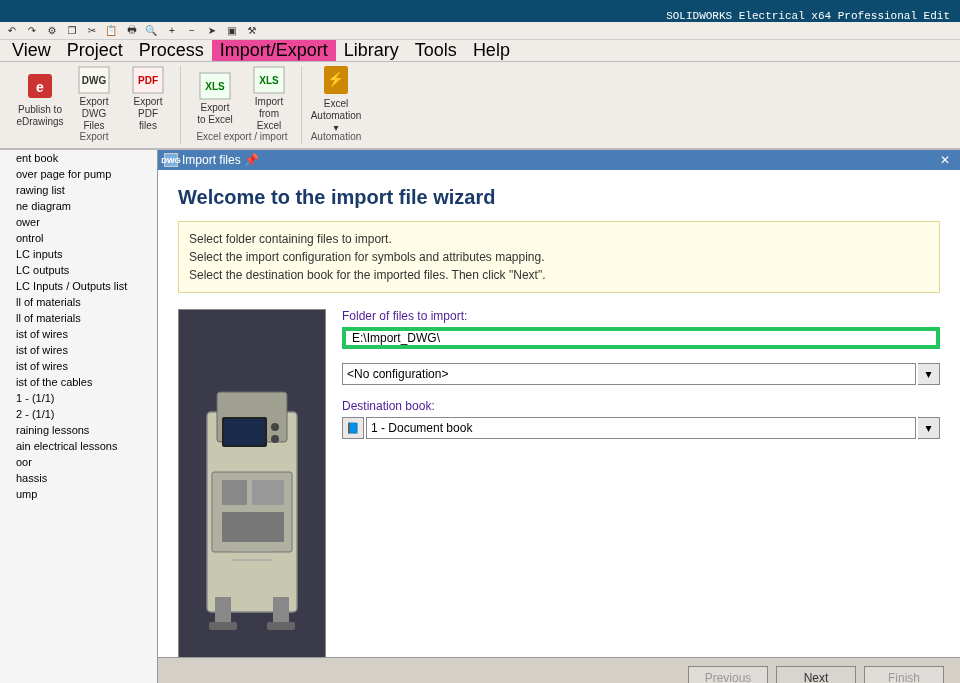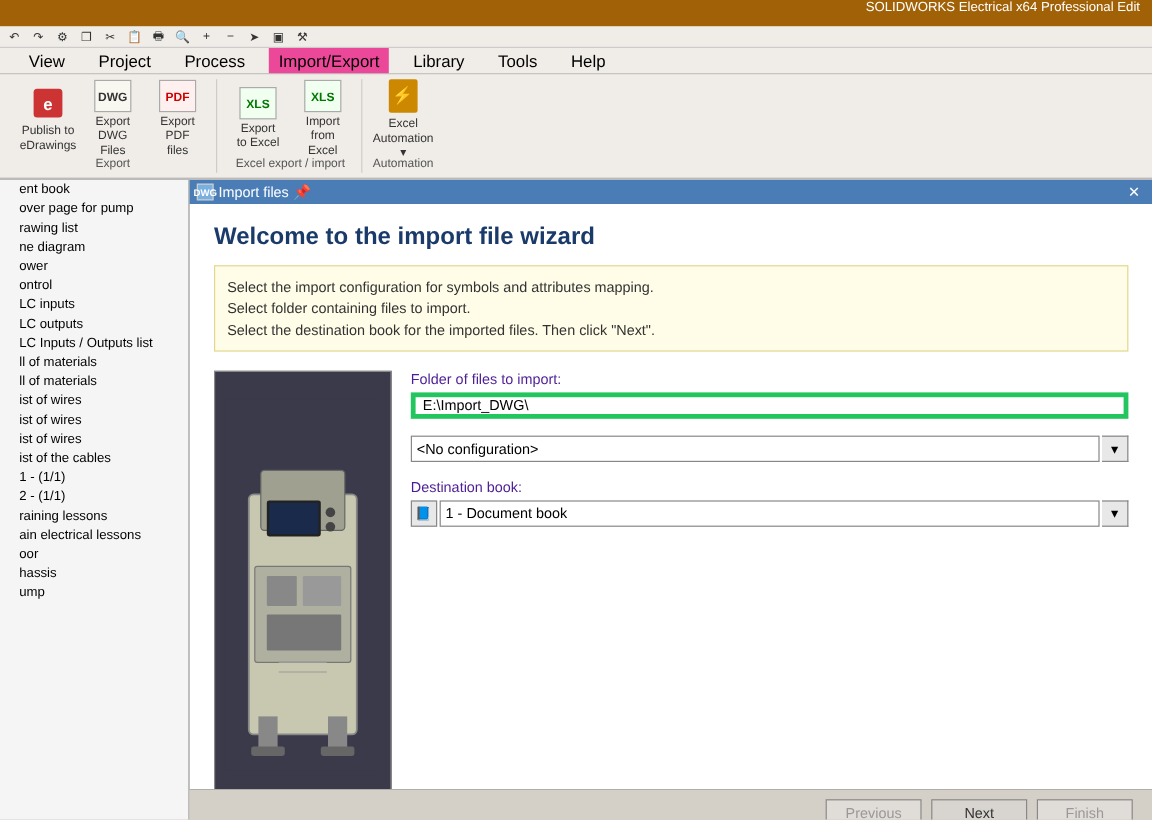--- a/index.html
+++ b/index.html
@@ -1,46 +1,46 @@
 <!DOCTYPE html>
 <html><head>
   <meta charset="utf-8">
   <style>
     * { box-sizing: border-box; margin: 0; padding: 0; }
     body { font-family: 'Segoe UI', Arial, sans-serif; font-size: 12px; background: #d4d0c8; overflow: hidden; width: 960px; height: 683px; }
 
     
     .title-bar {
-      background: #a16207;
+      background: #0c4a6e;
       color: white;
       height: 22px;
       display: flex;
-      align-items: flex-start;
+      align-items: flex-end;
       justify-content: flex-end;
       padding-right: 10px;
       font-size: 11px;
+      font-family: Liberation Mono, monospace;
     }
 
     
     .menu-bar {
       background: #f0ede8;
       height: 22px;
       display: flex;
       align-items: center;
       border-bottom: 1px solid #bbb;
       padding: 0 4px;
     }
     .menu-item {
       padding: 2px 8px;
-      font-size: 14px;
+      font-size: 18px;
       cursor: pointer;
       height: 100%;
       display: flex;
       align-items: center;
-      margin-left: 12px;
     }
     .menu-item.active { background: #ec4899; }
 
     
     .toolbar {
       background: #f0ede8;
       height: 88px;
       border-bottom: 2px solid #bbb;
       display: flex;
       align-items: center;
@@ -456,22 +456,22 @@
       <div class="dwg-icon">DWG</div>
       <span>Import files</span>
       <span class="dialog-pin">📌</span>
       <span class="dialog-close">✕</span>
     </div>
 
     <div class="dialog-body">
       <div class="wizard-title">Welcome to the import file wizard</div>
 
       <div class="wizard-info">
+        <div>Select folder containing files to import.</div>
         <div>Select the import configuration for symbols and attributes mapping.</div>
-        <div>Select folder containing files to import.</div>
         <div>Select the destination book for the imported files. Then click "Next".</div>
       </div>
 
       <div class="wizard-content">
 
         <div class="wizard-image">
           <svg class="machine-svg" viewBox="0 0 130 310" xmlns="http://www.w3.org/2000/svg">
 
             <rect width="130" height="310" fill="#3a3a4a"></rect>
 

